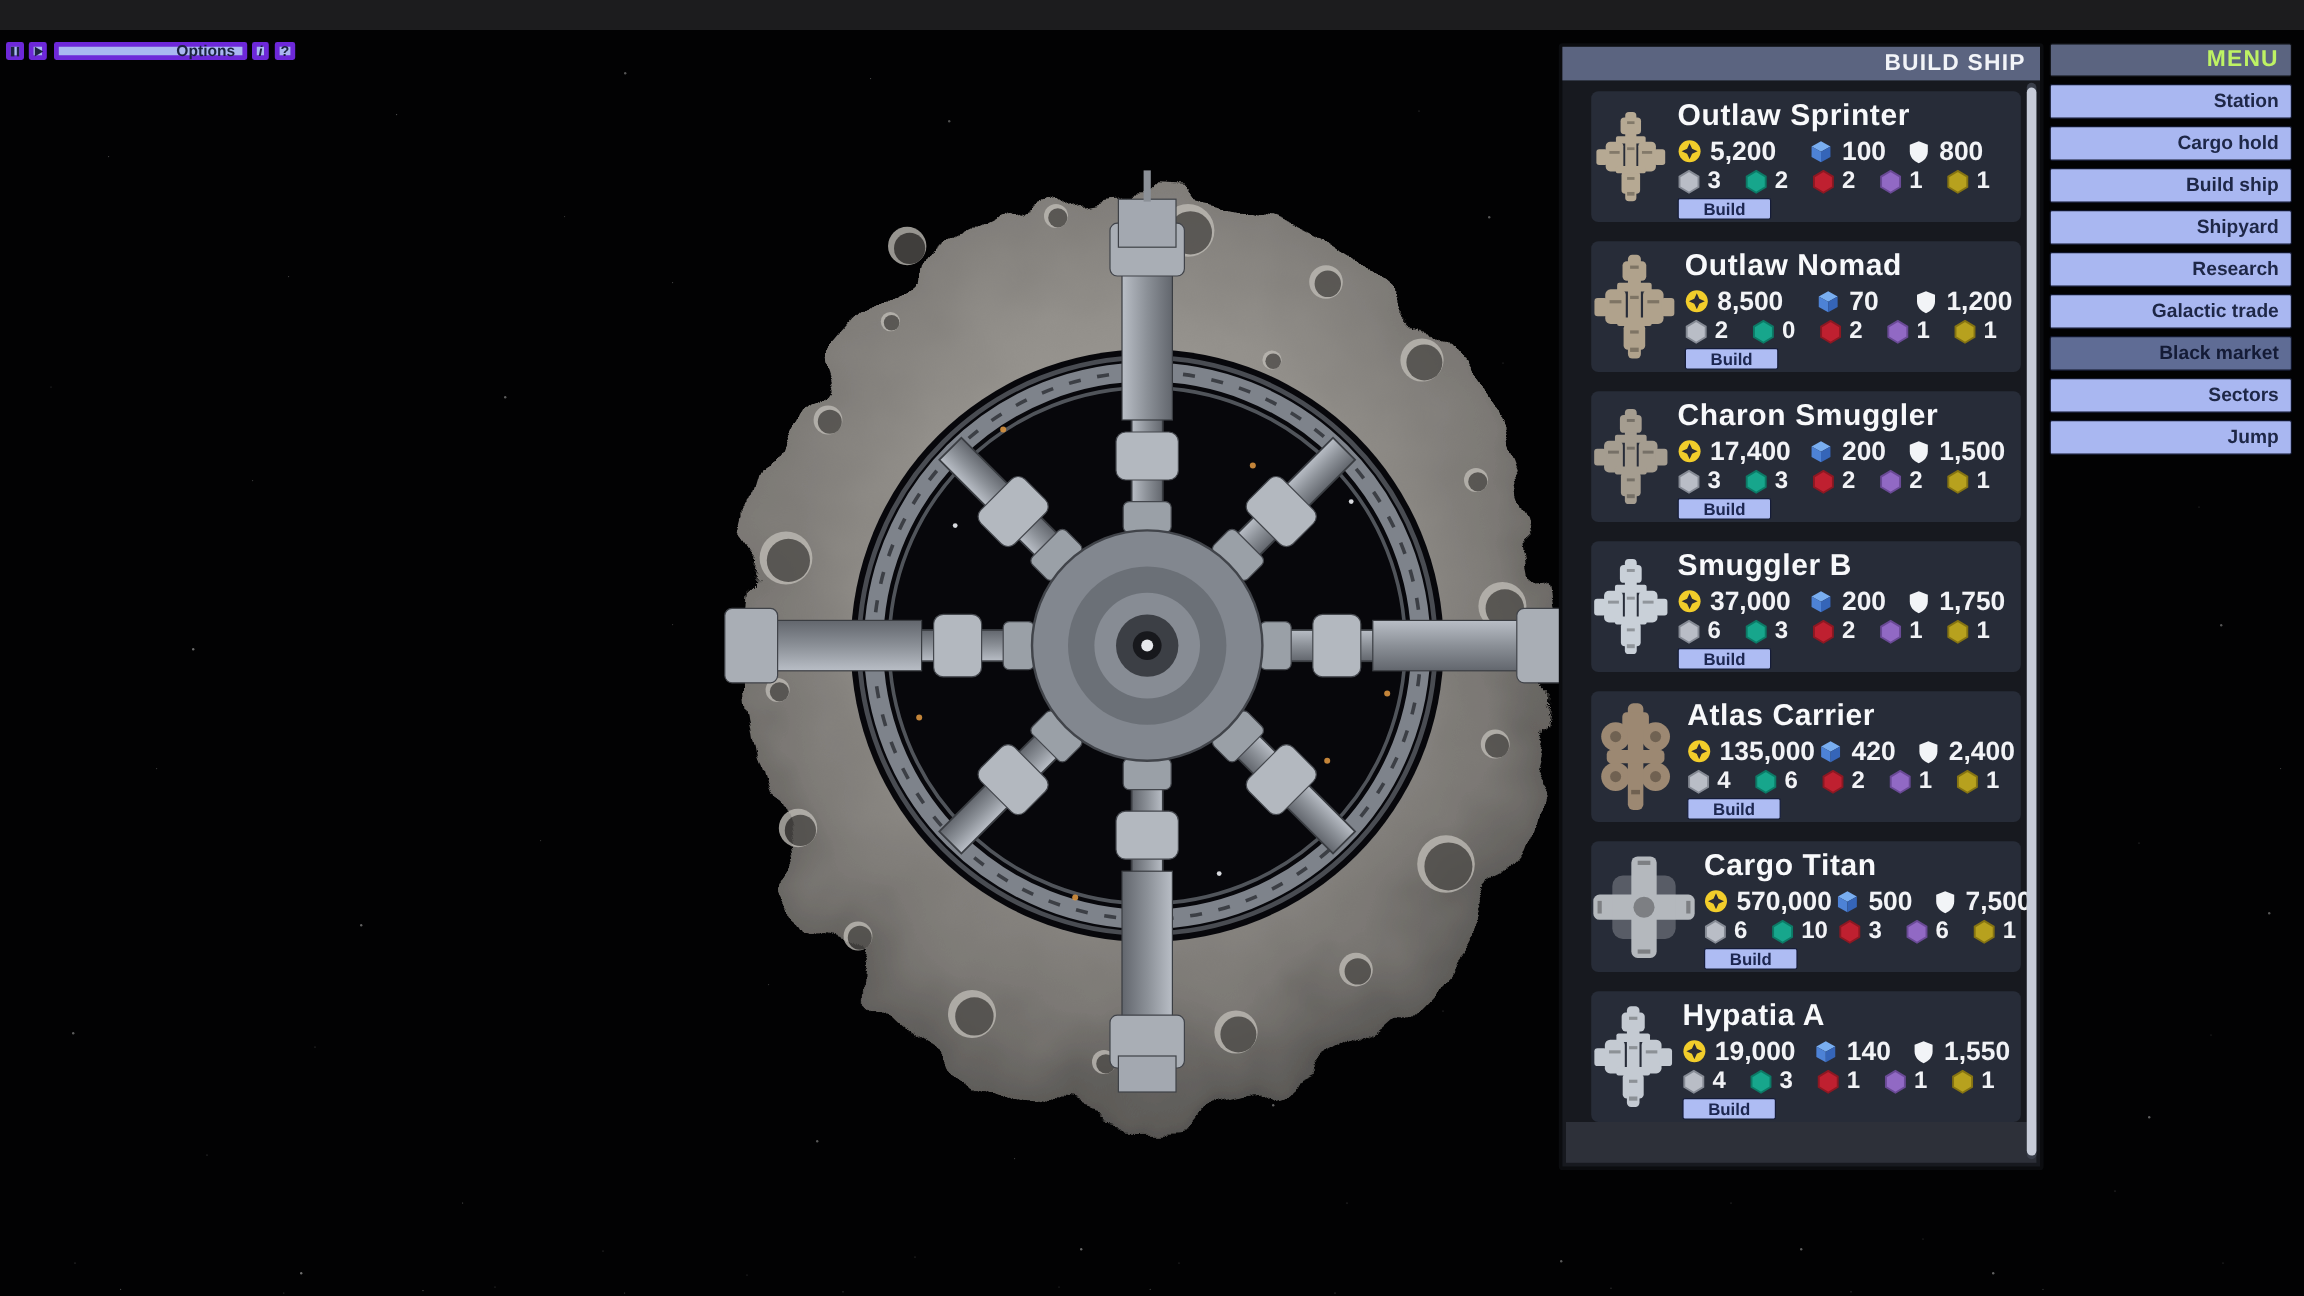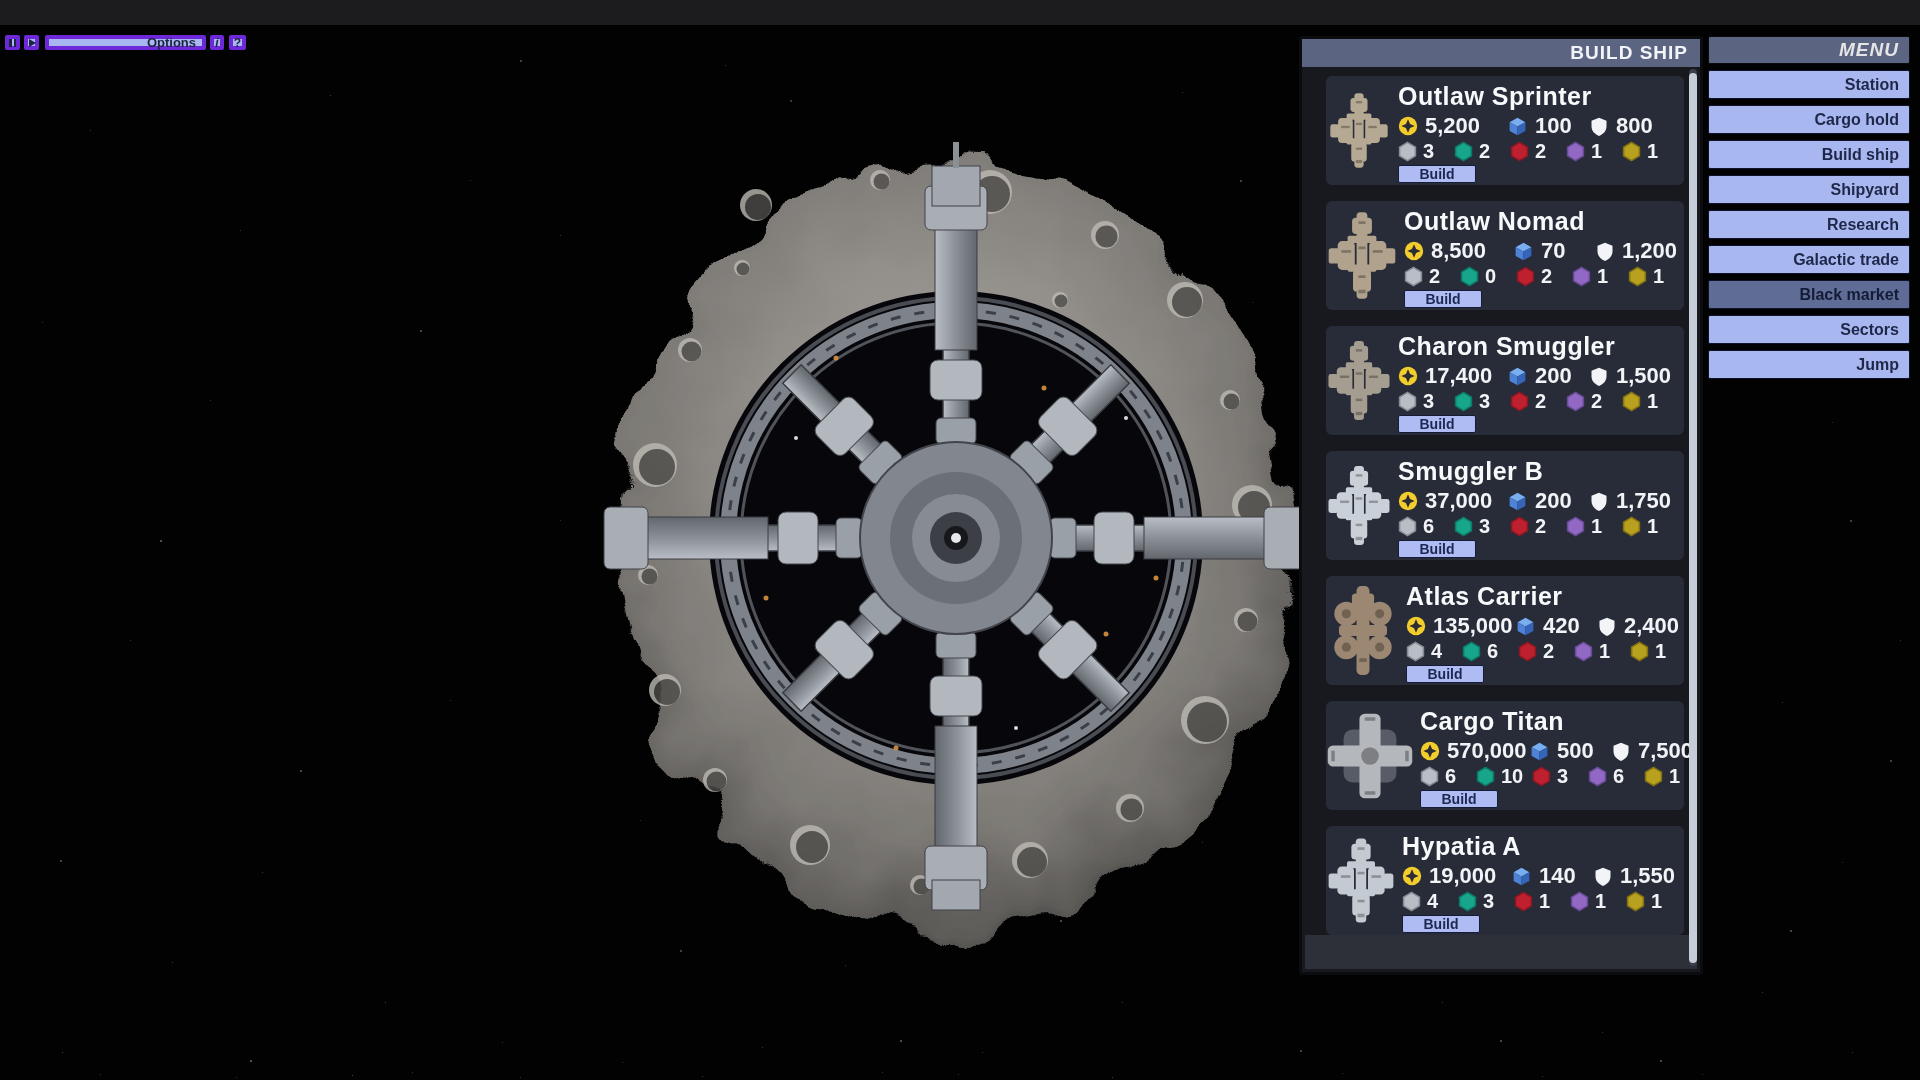--- a/index.html
+++ b/index.html
@@ -81,21 +81,21 @@
 
   
   .s0 { color:#b6a993; } .s1 { color:#b0a28c; } .s2 { color:#a59d90; }
   .s3 { color:#c9d0d8; } .s4 { color:#9c8872; } .s5 { color:#b4b8bd; } .s6 { color:#c4cad2; }
 
   
   .menu-panel { position:absolute; left:1708px; top:36px; width:202px; display:flex;
                 flex-direction:column; gap:6px; z-index:20; }
   .menu-header { height:28px; background:#5b6480; border:1px solid #0b0c0f; border-radius:2px;
                  display:flex; align-items:center; justify-content:flex-end; padding-right:10px;
-                 color:#e5e5e5; font-weight:bold; font-size:19px; letter-spacing:1px;font-style:italic; }
+                 color:#bef264; font-weight:bold; font-size:19px; letter-spacing:1px; }
   .menu-btn { height:29px; background:#a9b7f1; border:1px solid #10152b; border-radius:2px;
               display:flex; align-items:center; justify-content:flex-end; padding-right:10px;
               color:#1e2747; font-weight:bold; font-size:16px; cursor:pointer;padding-left:12px; }
   .menu-btn.active { background:#5f6c95; color:#141b36; }
 </style>
 </head>
 <body>
 
 <svg width="0" height="0" style="position:absolute">
   <defs>

